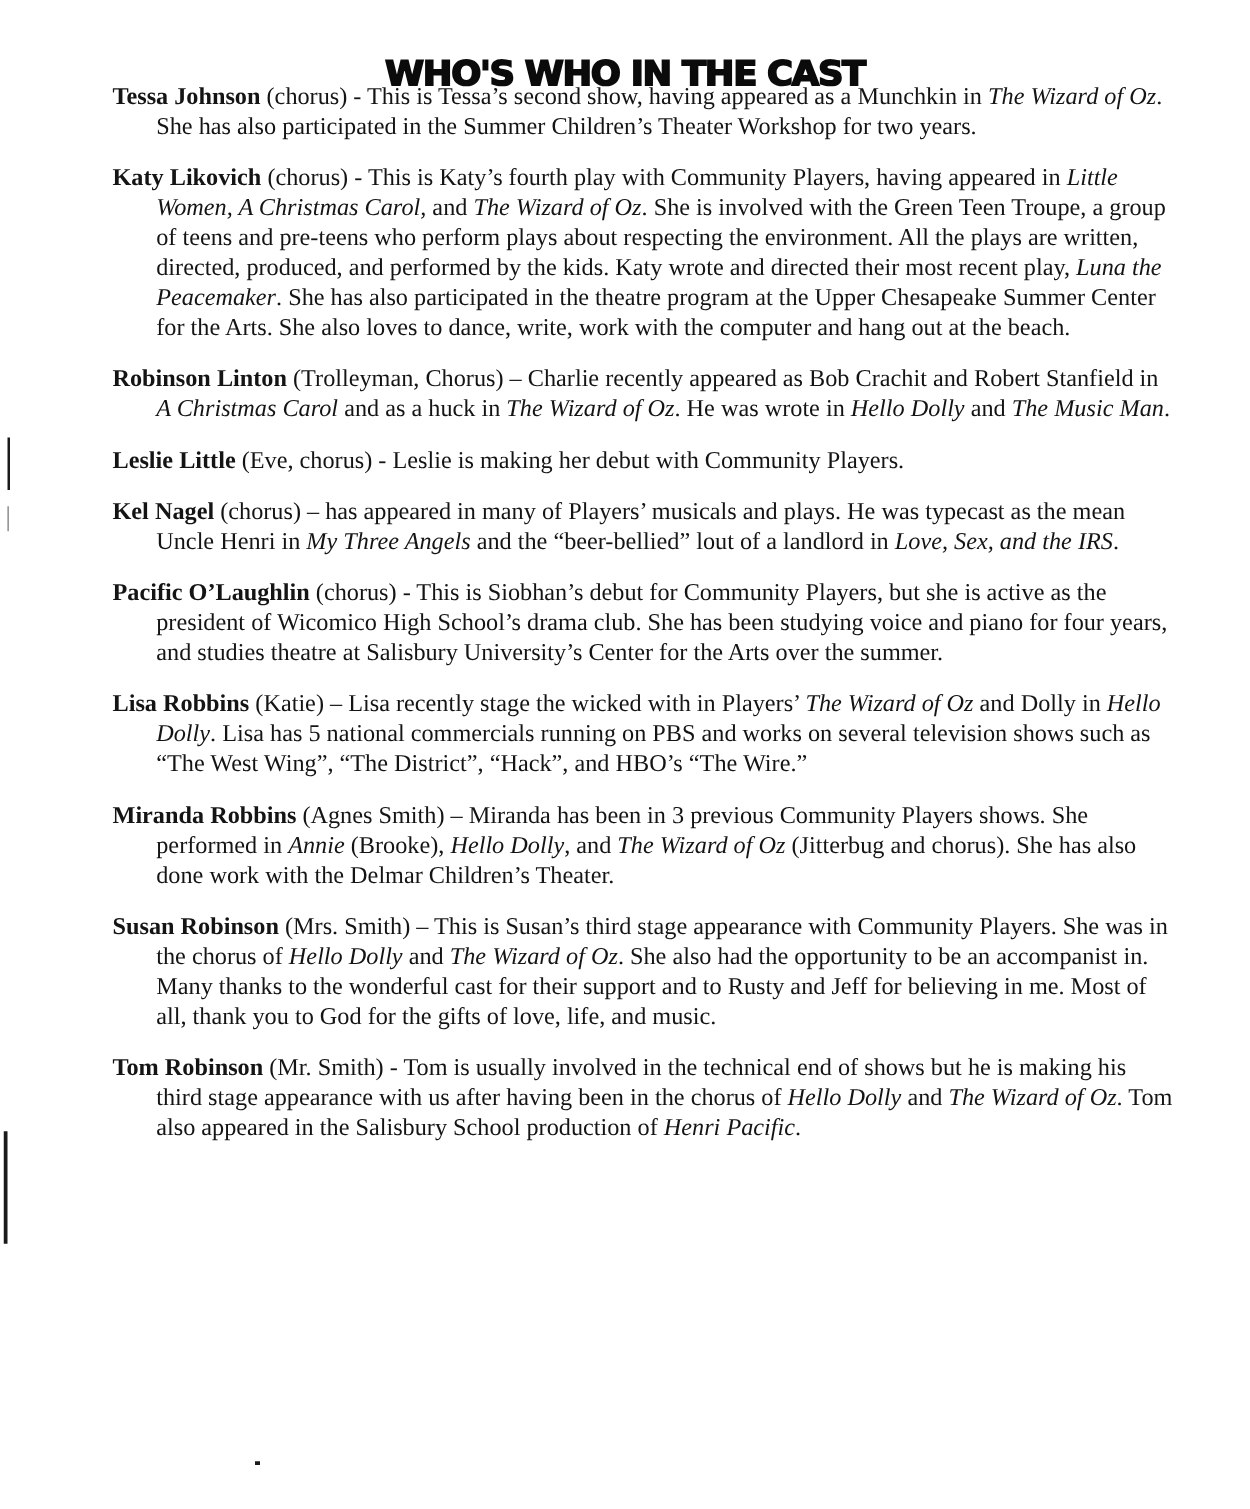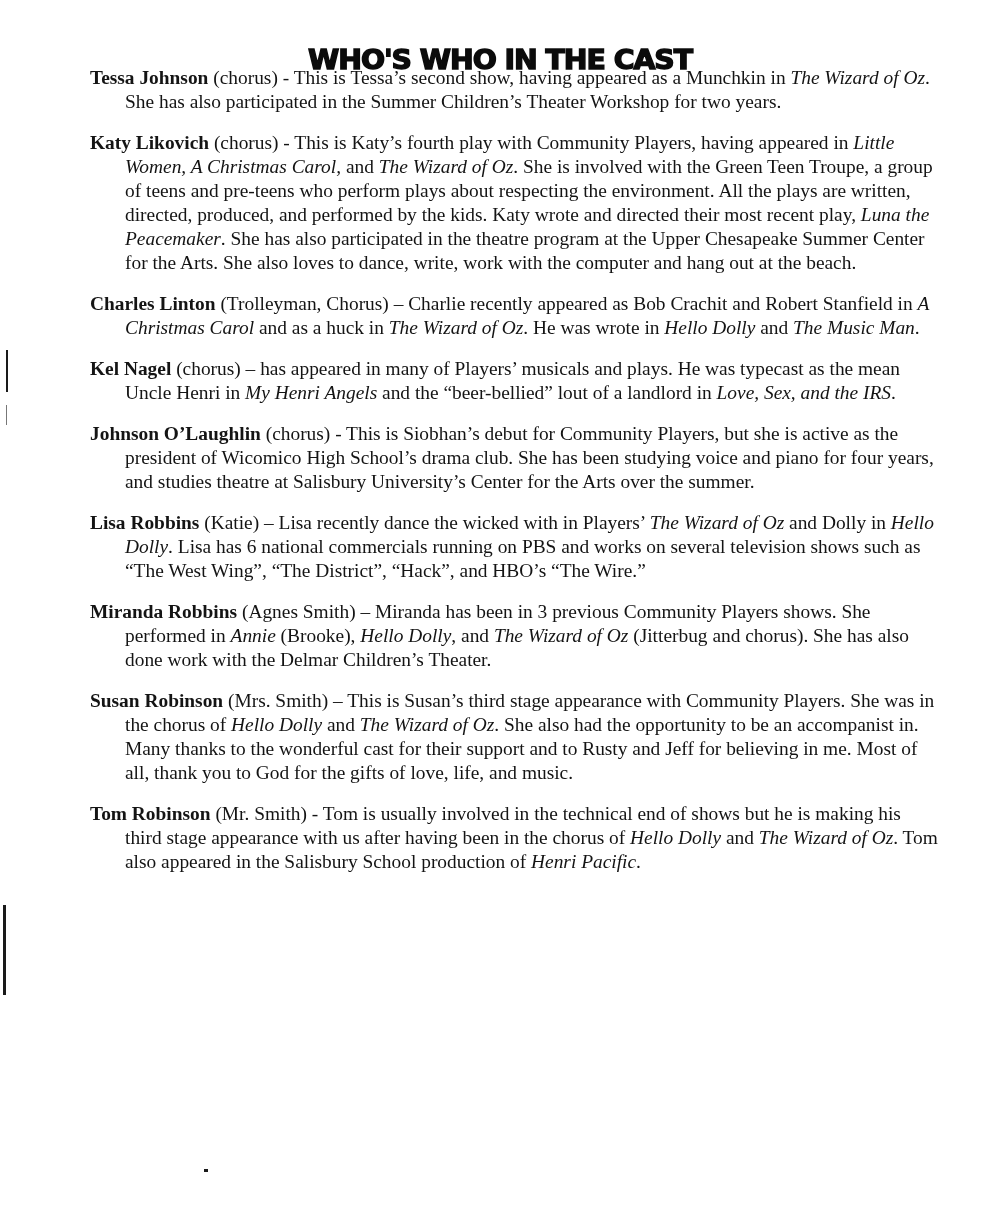--- a/index.html
+++ b/index.html
@@ -67,24 +67,25 @@
     }
   </style>
 </head>
 <body>
 
 <h1 class="page-title">WHO'S WHO IN THE CAST</h1>
 
 <div class="cast-list">
     <p class="entry"><span class="name">Tessa Johnson</span><span> (chorus) - This is Tessa’s second show, having appeared as a Munchkin in </span><i>The Wizard of Oz</i><span>. She has also participated in the Summer Children’s Theater Workshop for two years.</span></p>
     <p class="entry"><span class="name">Katy Likovich</span><span> (chorus) - This is Katy’s fourth play with Community Players, having appeared in </span><i>Little Women, A Christmas Carol,</i><span> and </span><i>The Wizard of Oz</i><span>. She is involved with the Green Teen Troupe, a group of teens and pre-teens who perform plays about respecting the environment. All the plays are written, directed, produced, and performed by the kids. Katy wrote and directed their most recent play, </span><i>Luna the Peacemaker</i><span>. She has also participated in the theatre program at the Upper Chesapeake Summer Center for the Arts. She also loves to dance, write, work with the computer and hang out at the beach.</span></p>
-    <p class="entry"><span class="name">Charles Linton</span><span> (Trolleyman, Chorus) – Charlie recently appeared as Bob Crachit and Robert Stanfield in </span><i>A Christmas Carol</i><span> and as a huck in </span><i>The Wizard of Oz</i><span>. He was wrote in </span><i>Hello Dolly</i><span> and </span><i>The Music Man</i><span>.</span></p>
-    <p class="entry"><span class="name">Kel Nagel</span><span> (chorus) – has appeared in many of Players’ musicals and plays. He was typecast as the mean Uncle Henri in </span><i>My Henri Angels</i><span> and the “beer-bellied” lout of a landlord in </span><i>Love, Sex, and the IRS</i><span>.</span></p>
-    <p class="entry"><span class="name">Johnson O’Laughlin</span><span> (chorus) - This is Siobhan’s debut for Community Players, but she is active as the president of Wicomico High School’s drama club. She has been studying voice and piano for four years, and studies theatre at Salisbury University’s Center for the Arts over the summer.</span></p>
-    <p class="entry"><span class="name">Lisa Robbins</span><span> (Katie) – Lisa recently dance the wicked with in Players’ </span><i>The Wizard of Oz</i><span> and Dolly in </span><i>Hello Dolly</i><span>. Lisa has 6 national commercials running on PBS and works on several television shows such as “The West Wing”, “The District”, “Hack”, and HBO’s “The Wire.”</span></p>
+    <p class="entry"><span class="name">Robinson Linton</span><span> (Trolleyman, Chorus) – Charlie recently appeared as Bob Crachit and Robert Stanfield in </span><i>A Christmas Carol</i><span> and as a huck in </span><i>The Wizard of Oz</i><span>. He was wrote in </span><i>Hello Dolly</i><span> and </span><i>The Music Man</i><span>.</span></p>
+    <p class="entry"><span class="name">Leslie Little</span><span> (Eve, chorus) - Leslie is making her debut with Community Players.</span></p>
+    <p class="entry"><span class="name">Kel Nagel</span><span> (chorus) – has appeared in many of Players’ musicals and plays. He was typecast as the mean Uncle Henri in </span><i>My Three Angels</i><span> and the “beer-bellied” lout of a landlord in </span><i>Love, Sex, and the IRS</i><span>.</span></p>
+    <p class="entry"><span class="name">Pacific O’Laughlin</span><span> (chorus) - This is Siobhan’s debut for Community Players, but she is active as the president of Wicomico High School’s drama club. She has been studying voice and piano for four years, and studies theatre at Salisbury University’s Center for the Arts over the summer.</span></p>
+    <p class="entry"><span class="name">Lisa Robbins</span><span> (Katie) – Lisa recently stage the wicked with in Players’ </span><i>The Wizard of Oz</i><span> and Dolly in </span><i>Hello Dolly</i><span>. Lisa has 5 national commercials running on PBS and works on several television shows such as “The West Wing”, “The District”, “Hack”, and HBO’s “The Wire.”</span></p>
     <p class="entry"><span class="name">Miranda Robbins</span><span> (Agnes Smith) – Miranda has been in 3 previous Community Players shows. She performed in </span><i>Annie</i><span> (Brooke), </span><i>Hello Dolly</i><span>, and </span><i>The Wizard of Oz</i><span> (Jitterbug and chorus). She has also done work with the Delmar Children’s Theater.</span></p>
     <p class="entry"><span class="name">Susan Robinson</span><span> (Mrs. Smith) – This is Susan’s third stage appearance with Community Players. She was in the chorus of </span><i>Hello Dolly</i><span> and </span><i>The Wizard of Oz</i><span>. She also had the opportunity to be an accompanist in. Many thanks to the wonderful cast for their support and to Rusty and Jeff for believing in me. Most of all, thank you to God for the gifts of love, life, and music.</span></p>
     <p class="entry"><span class="name">Tom Robinson</span><span> (Mr. Smith) - Tom is usually involved in the technical end of shows but he is making his third stage appearance with us after having been in the chorus of </span><i>Hello Dolly</i><span> and </span><i>The Wizard of Oz</i><span>. Tom also appeared in the Salisbury School production of </span><i>Henri Pacific</i><span>.</span></p>
   </div>
 
 <div class="scan-mark left-1"></div>
 <div class="scan-mark left-2"></div>
 <div class="scan-mark left-3"></div>
 <div class="scan-mark dot"></div>
 

